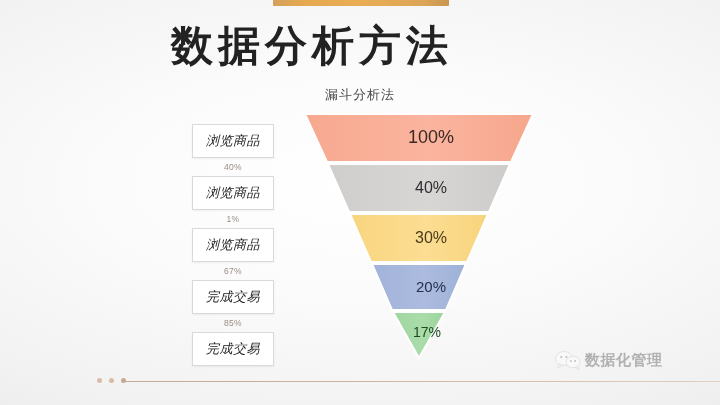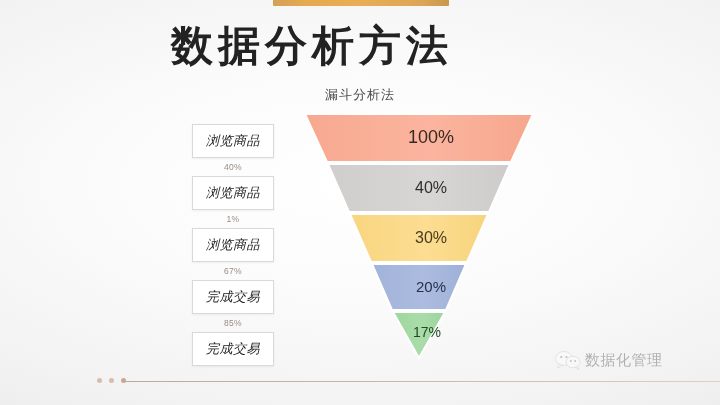--- a/index.html
+++ b/index.html
@@ -128,21 +128,21 @@
     position: absolute;
     left: 555px;
     top: 350px;
     display: flex;
     align-items: center;
     gap: 4px;
     opacity: 0.42;
   }
   #watermark-text {
     font-size: 15px;
-    font-weight: normal;
+    font-weight: bold;
     color: #555555;
     letter-spacing: 0.5px;
   }
   .wechat-icon { display: block; }
 </style>
 </head>
 <body>
 
 <div id="slide">
 

